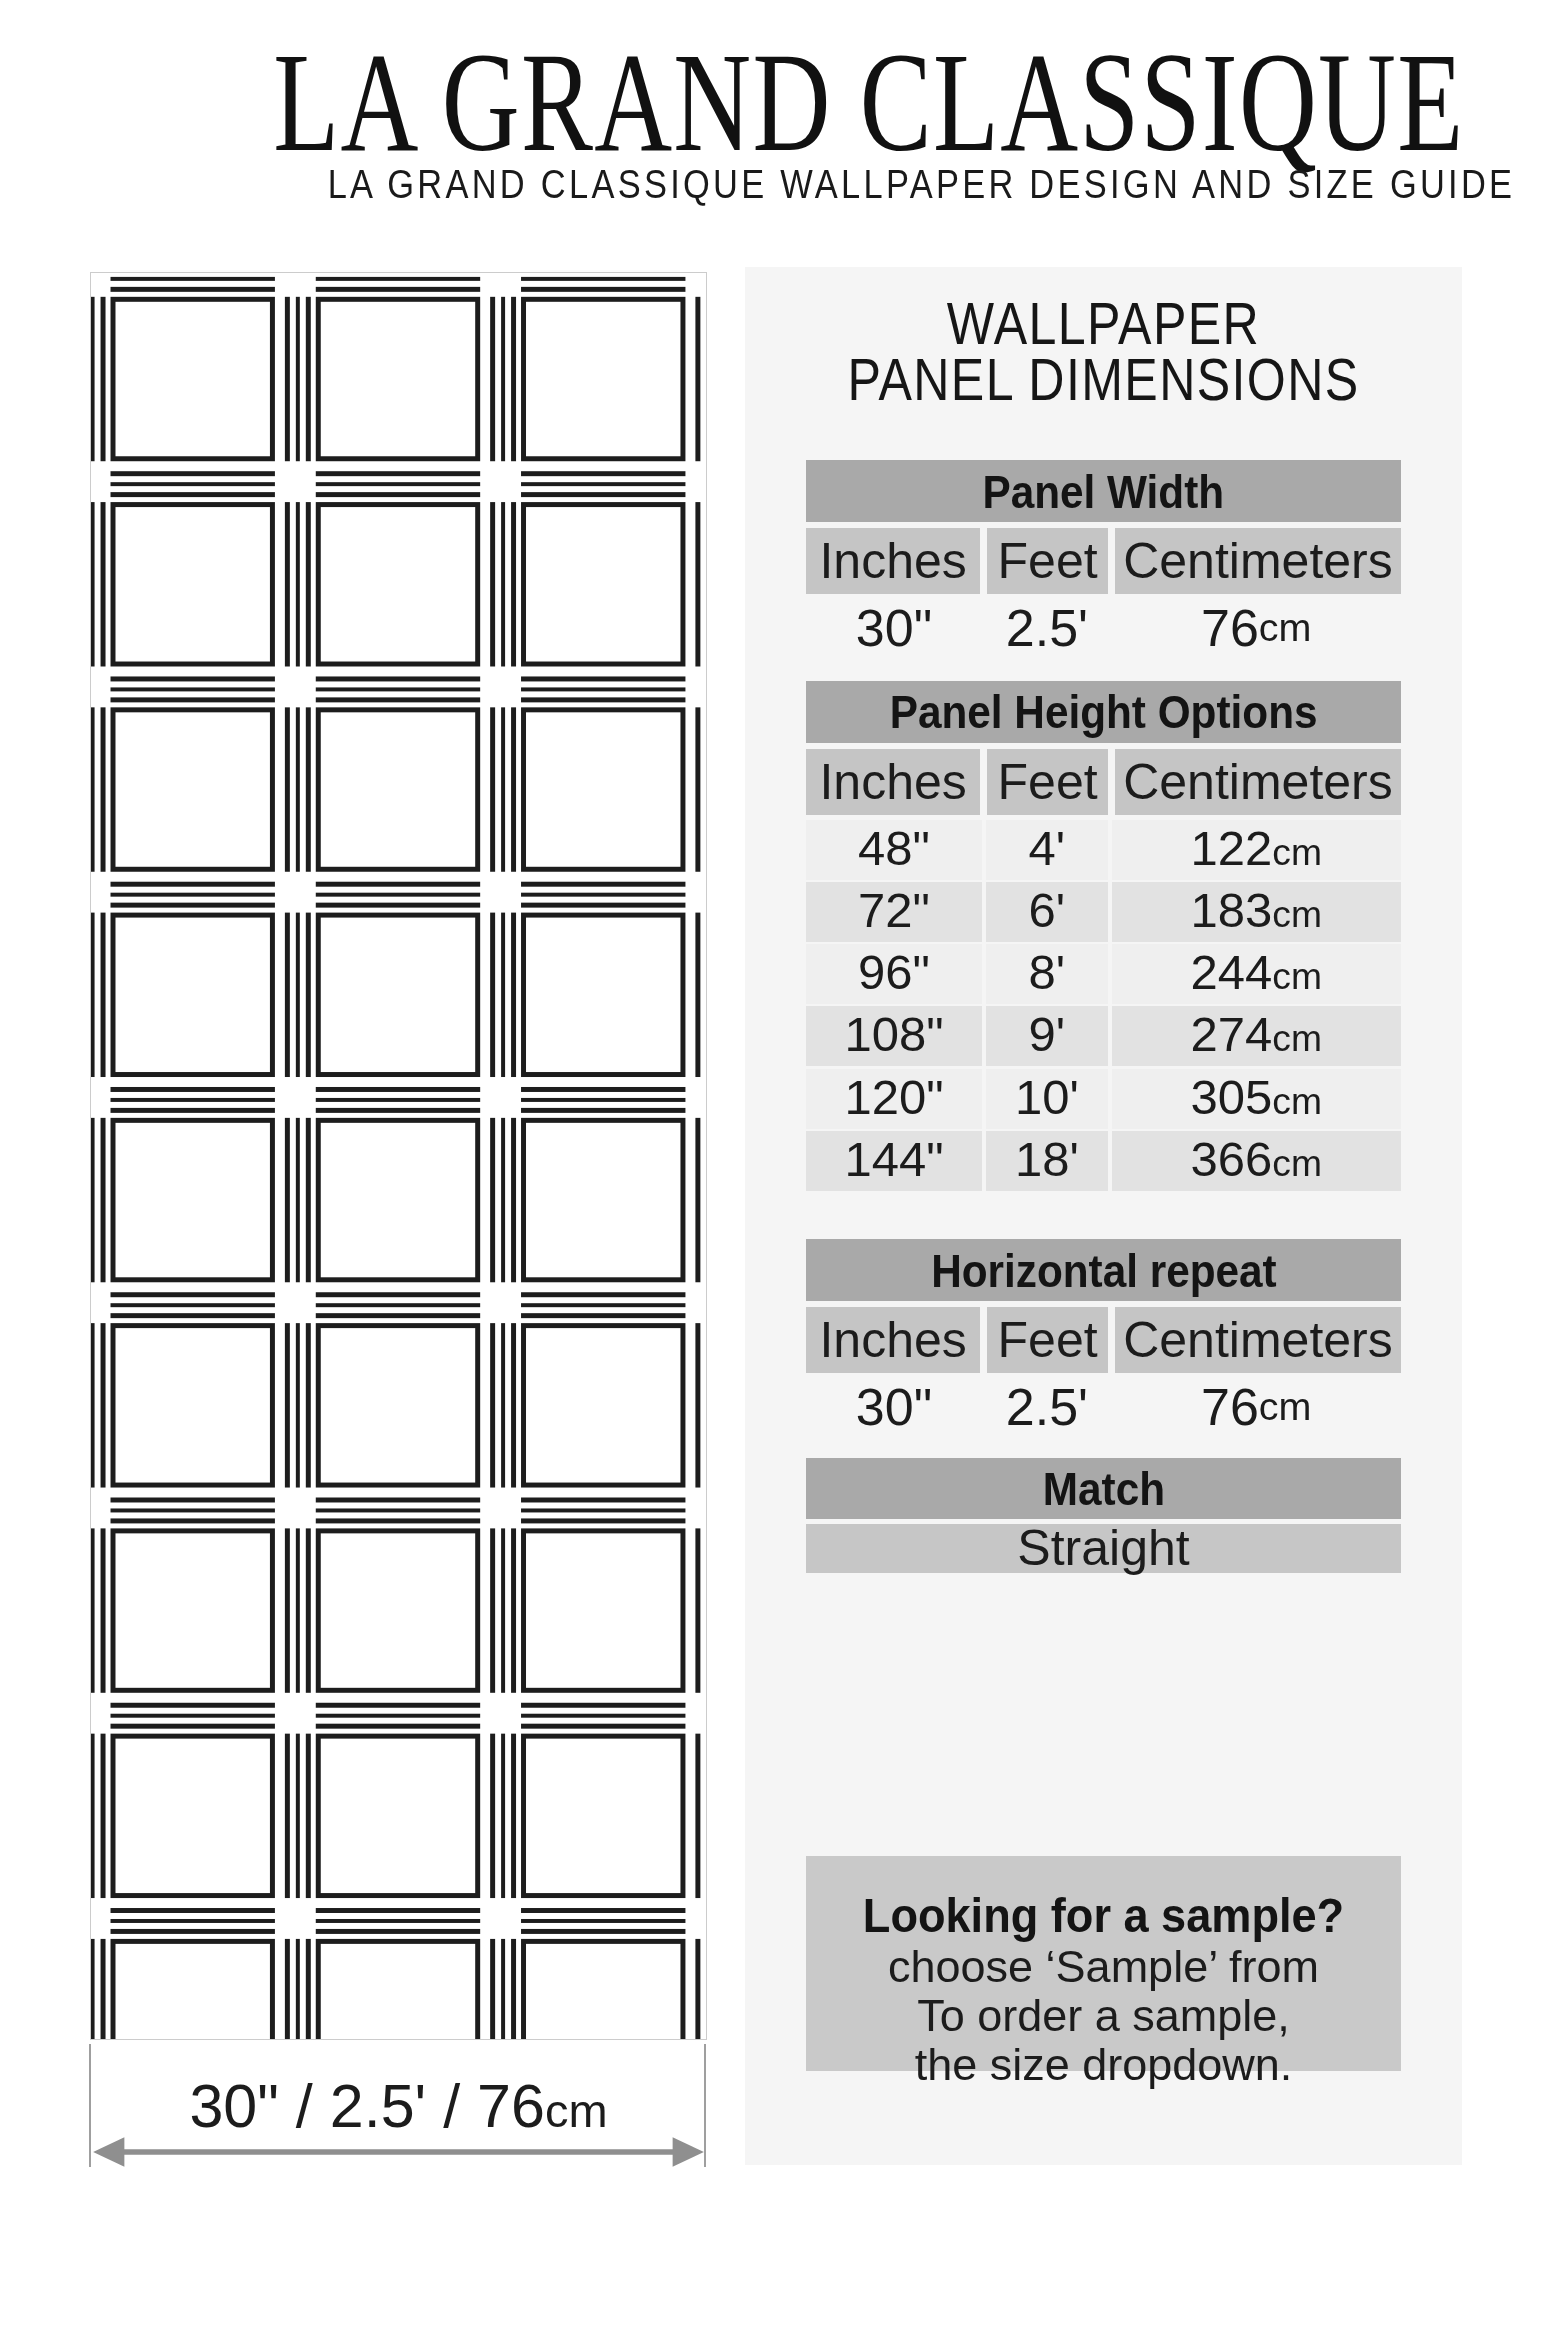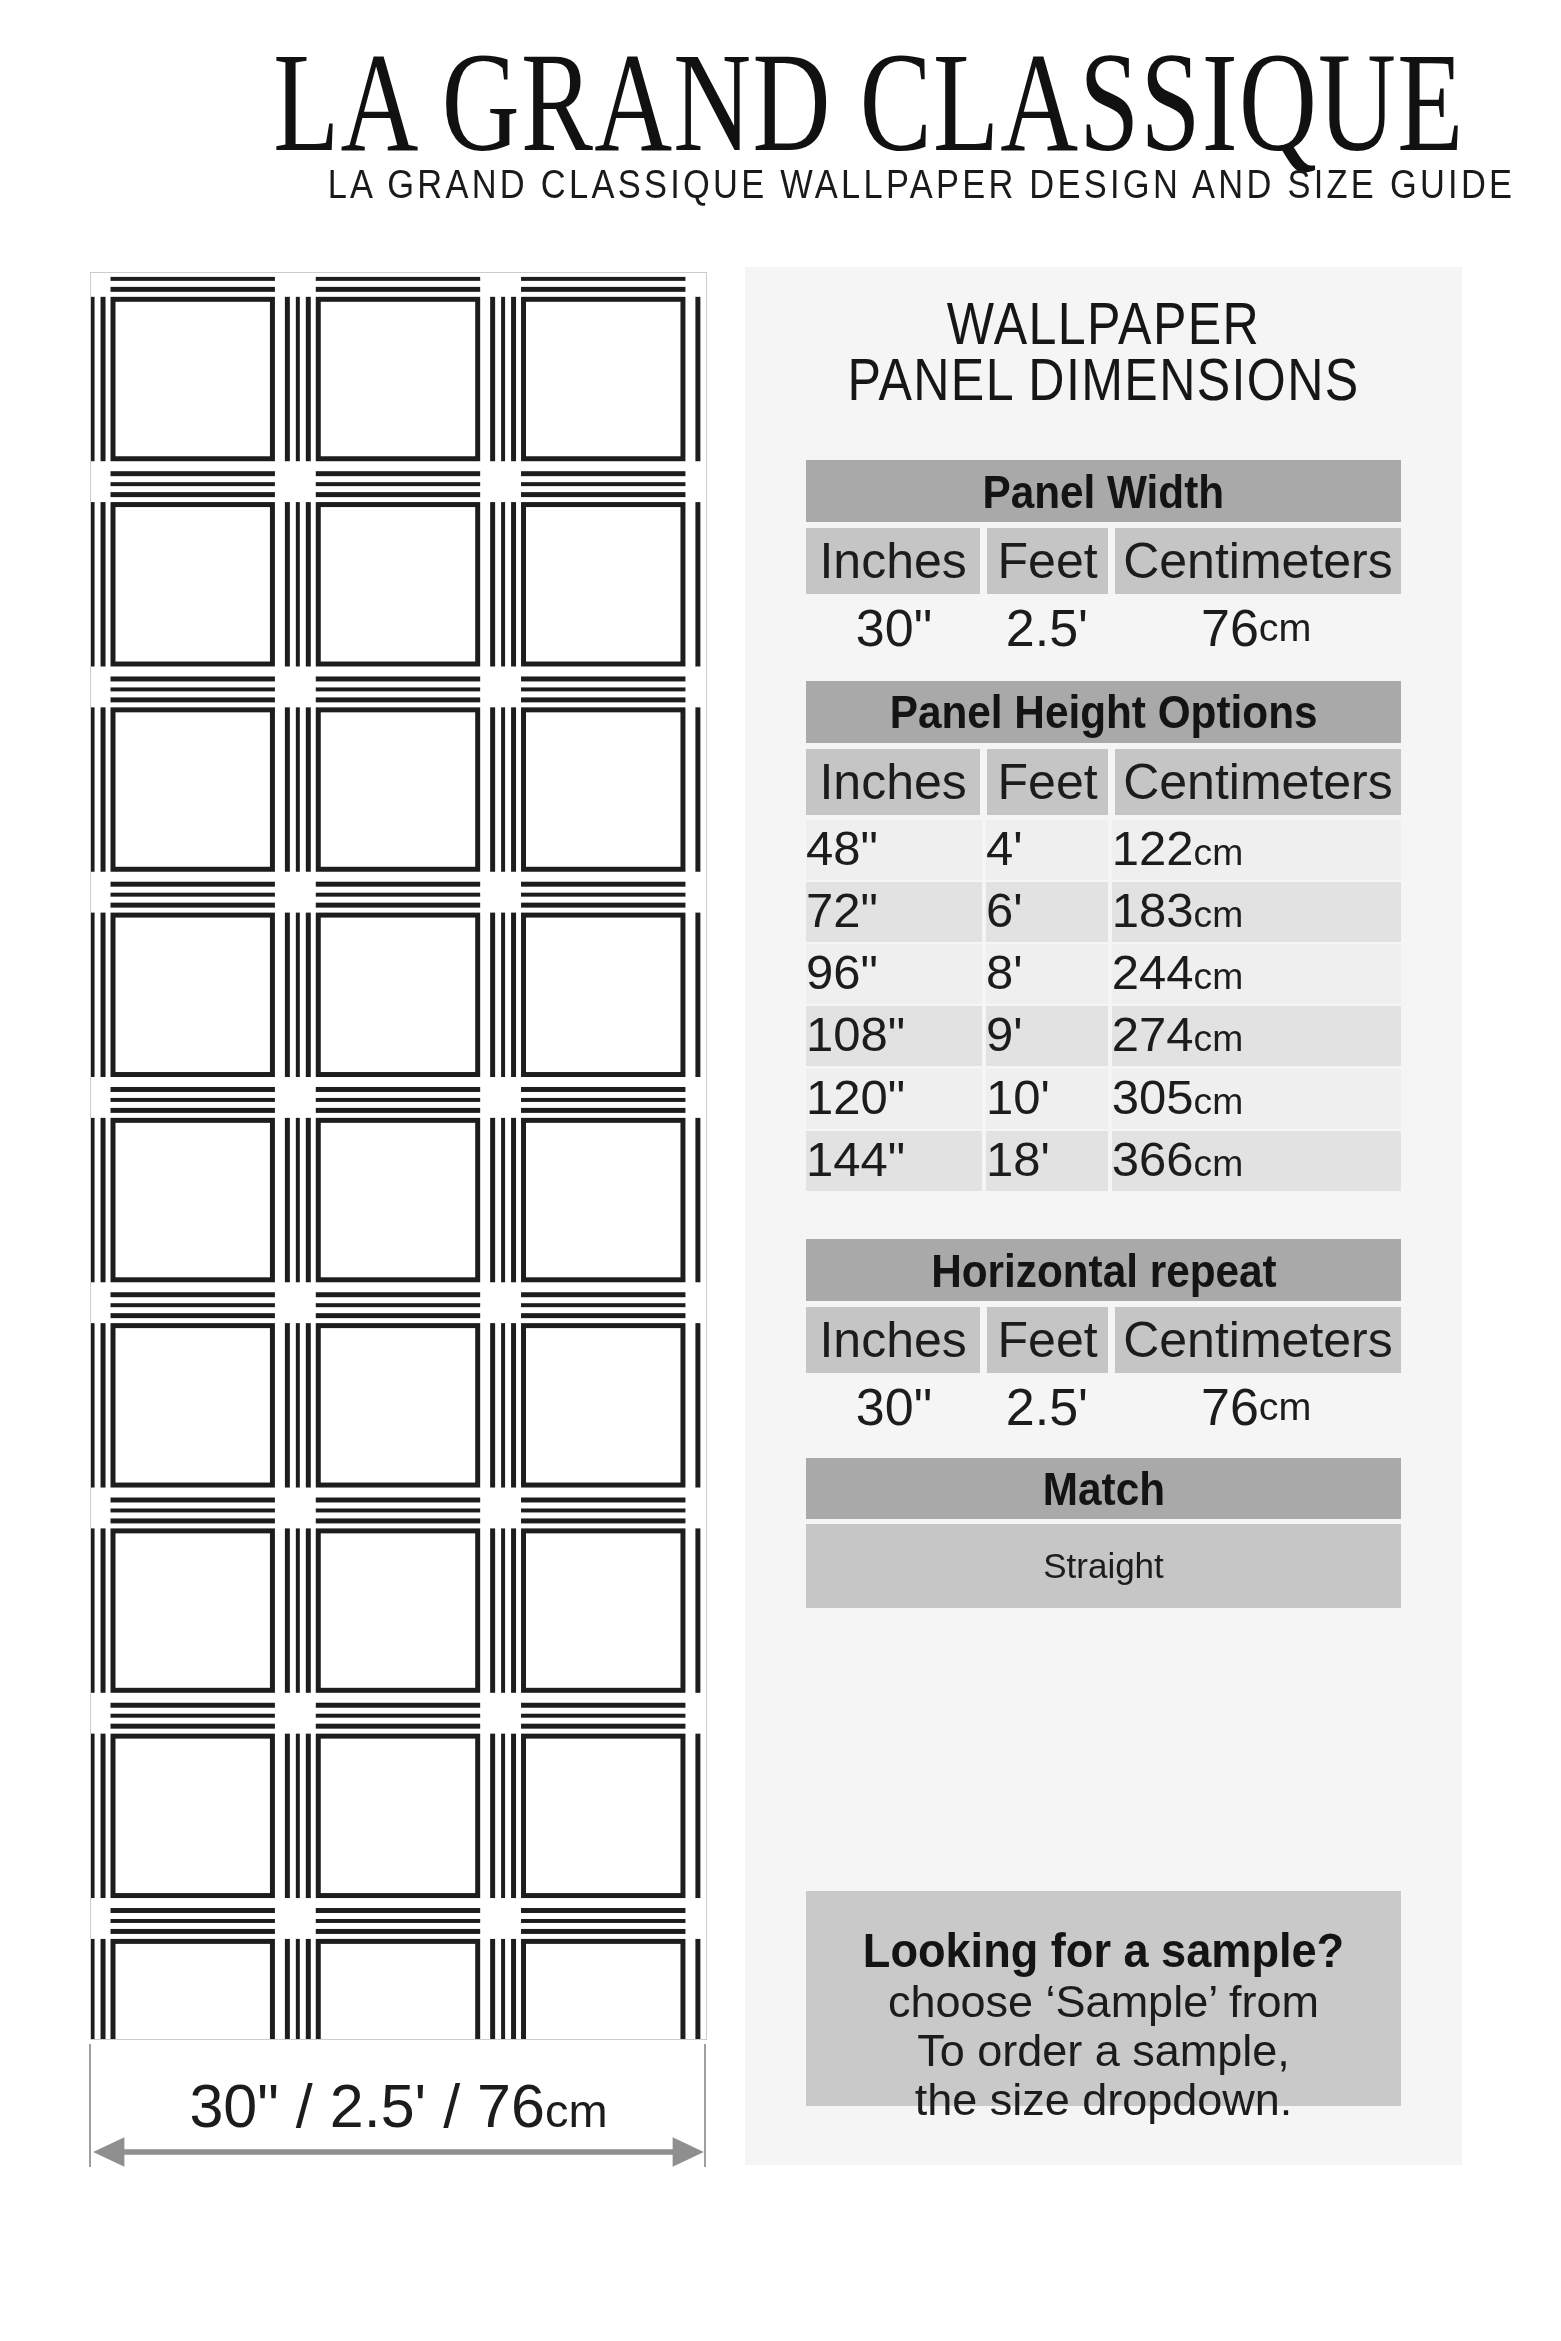--- a/index.html
+++ b/index.html
@@ -72,21 +72,21 @@
   .panel-heading {
     margin-top:29px; height:117px;
     text-align:center;
     font-size:59px; line-height:56px;
     letter-spacing:1.6px;
     transform:scaleX(0.85);
     color:#161616;
   }
   .tbl { width:595px; margin:12px auto; }
   .tbl.t1 { margin-top:47px; }
-  .tbl.t2 { margin-top:19.5px; }
+  .tbl.t2 { margin-top:19.5px;text-align:center; }
   .tbl.t3 { margin-top:48px; }
   .tbl.t4 { margin-top:18px; }
 
   .bar {
     height:62px; background:#a9a9a9;
     display:flex; align-items:center; justify-content:center;
   }
   .bar span {
     font-weight:700; font-size:47px;
     transform:scaleX(0.9); white-space:nowrap;
@@ -108,23 +108,23 @@
   .vals .c { background:transparent; height:67px; font-size:52px; }
   .vals .unit, .rows .unit { font-size:0.76em; }
 
   .rows { margin-top:4.7px; }
   .row { display:flex; gap:3.9px; margin-bottom:2.3px; }
   .row .c { height:60px; font-size:49px; }
   .row.light .c { background:#efefef; }
   .row.dark  .c { background:#e2e2e2; }
 
   .band {
-    margin-top:4.7px; height:84px; background:#c6c6c6;
+    margin-top:4.7px; height:49px; background:#c6c6c6;
     display:flex; align-items:center; justify-content:center;
-    font-size:35px;
+    font-size:50px;
   }
 
   .sample-box {
     width:595px; margin:283px auto 0;
     height:215px; background:#c9c9c9;
     text-align:center;
     padding-top:34px;
   }
   .sample-box .s-title {
     font-weight:700; font-size:48px; line-height:52px;

